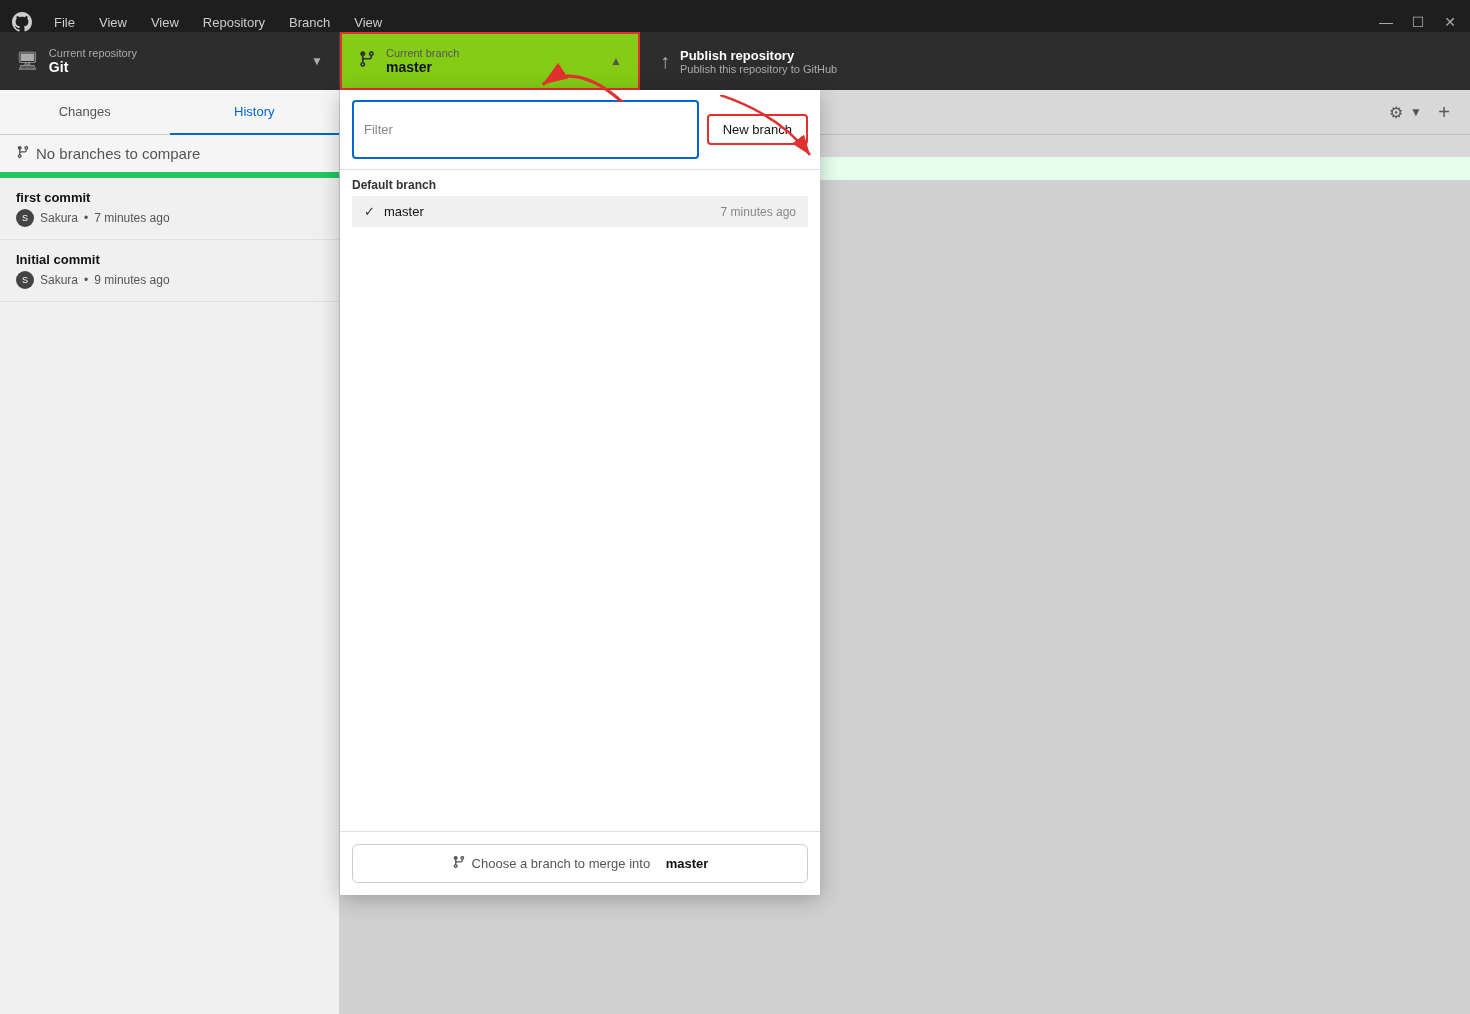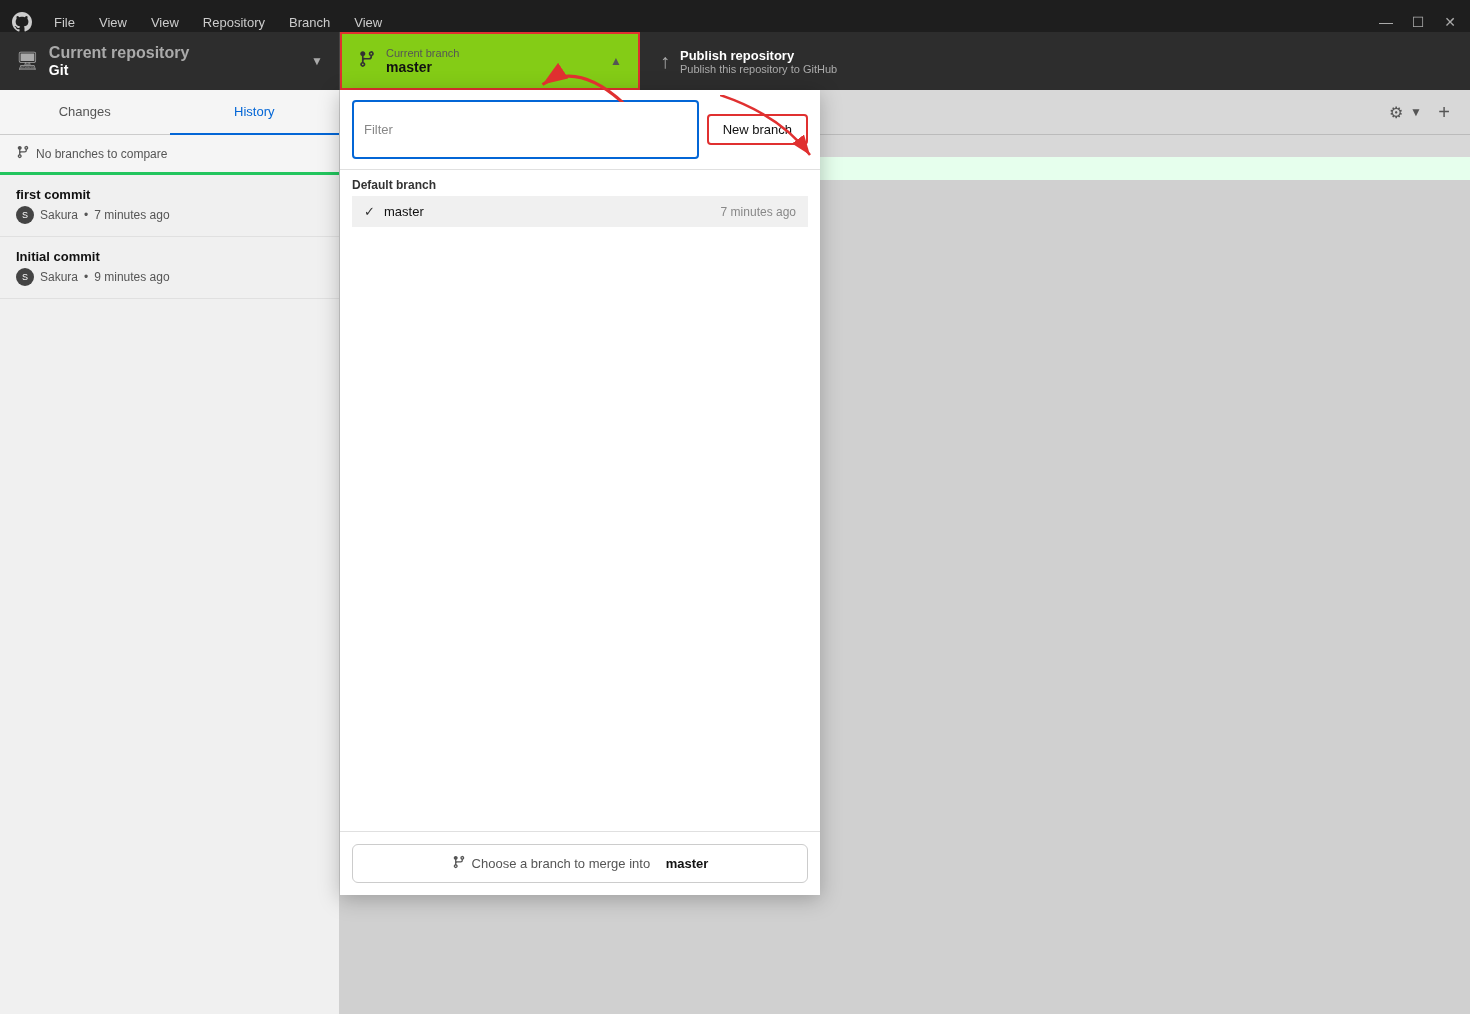--- a/index.html
+++ b/index.html
@@ -75,23 +75,22 @@
       border-right: 1px solid #444;
       cursor: pointer;
     }
     .repo-icon {
       margin-right: 10px;
       color: #aaa;
       font-size: 18px;
     }
     .repo-text {}
     .repo-label {
-      font-size: 16px;
+      font-size: 11px;
       color: #aaa;
-      font-weight: bold;
     }
     .repo-name {
       font-size: 14px;
       color: #fff;
       font-weight: 600;
     }
     .repo-chevron {
       margin-left: auto;
       color: #aaa;
       font-size: 12px;
@@ -186,22 +185,22 @@
     .tab.active {
       color: #0366d6;
       border-bottom: 2px solid #0366d6;
     }
 
     
     .no-branches-bar {
       display: flex;
       align-items: center;
       padding: 10px 16px;
-      border-bottom: 3px solid #22c55e;
-      font-size: 12px;
+      border-bottom: 6px solid #22c55e;
+      font-size: 15px;
       color: #555;
       background: #f5f5f5;
     }
     .no-branches-icon {
       margin-right: 6px;
       font-size: 13px;
     }
 
     
     .commit-list {

